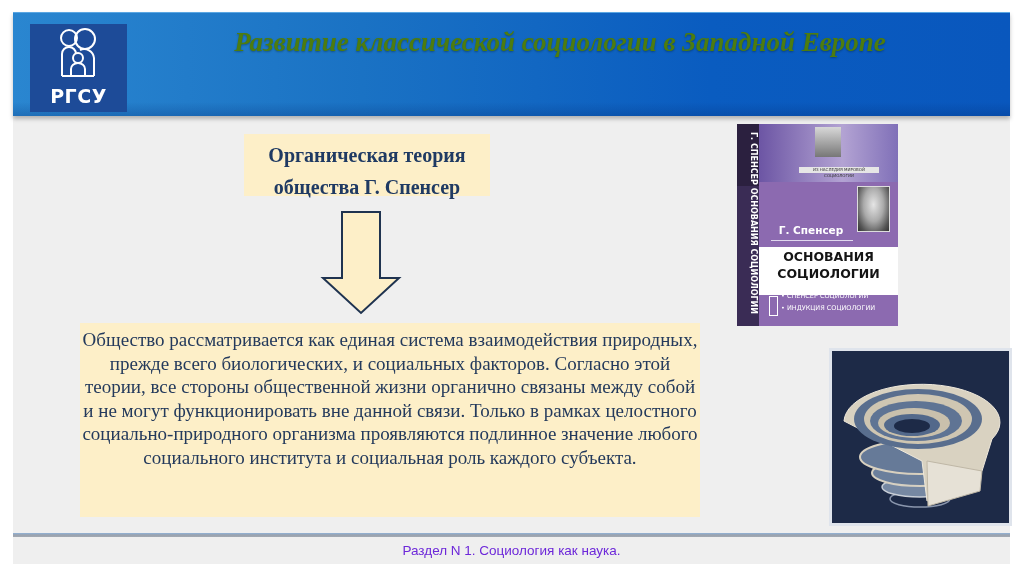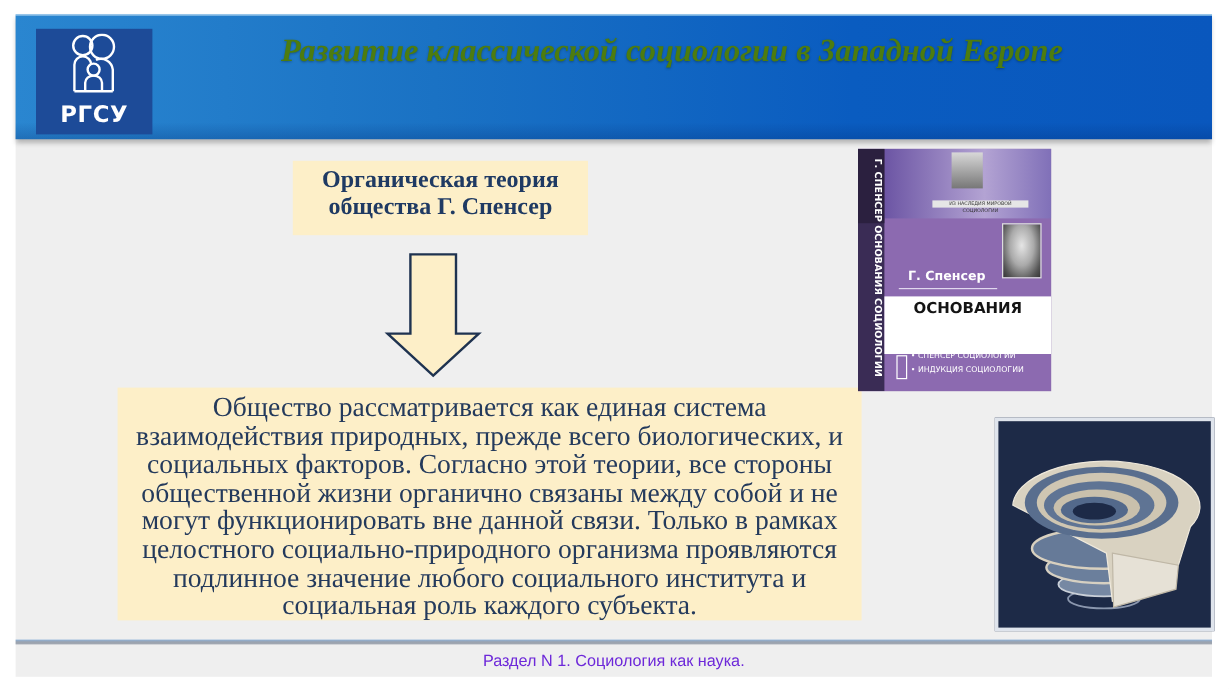--- a/index.html
+++ b/index.html
@@ -33,34 +33,34 @@
   .title {
     position: absolute; left: 210px; top: 24px; width: 700px;
     color: #4d7c0f; font-family: "Liberation Serif", serif; font-style: italic; font-weight: bold;
     font-size: 27px; line-height: 36px; text-align: center;
     text-shadow: 0 1px 2px rgba(0,0,0,0.3);
   }
 
   .topic-box {
     position: absolute; left: 244px; top: 134px; width: 246px; height: 62px;
     background: #fdefc8;
-    color: #1f3a63; font-weight: bold; font-size: 20px; line-height: 22px;
+    color: #1f3a63; font-weight: bold; font-size: 20px; line-height: 32px;
     text-align: center; padding-top: 5px;
   }
   .arrow { position: absolute; left: 320px; top: 209px; }
 
   .desc-box {
     position: absolute; left: 80px; top: 323px; width: 620px; height: 194px;
     background: #fdefc8;
-    color: #243a5c; font-size: 23px; line-height: 23.6px;
-    text-align: center; padding-top: 5px; margin-left: 18px;
+    color: #243a5c; font-size: 19px; line-height: 23.6px;
+    text-align: center; padding-top: 5px;
   }
 
   .book {
-    position: absolute; left: 715px; top: 124px; width: 161px; height: 202px;
+    position: absolute; left: 737px; top: 124px; width: 161px; height: 202px;
     background: #8c6ab0; overflow: hidden;
   }
   .book-top {
     position: absolute; left: 22px; top: 0; right: 0; height: 58px;
     background: linear-gradient(90deg, #6c55a4 0%, #b3a3d3 60%, #8070b8 100%);
   }
   .book-top-img {
     position: absolute; left: 78px; top: 3px; width: 26px; height: 30px;
     background: linear-gradient(180deg, #d8d8d8, #777);
   }
@@ -166,20 +166,21 @@
   <div class="book-spine">
     <div class="spine-top"></div>
     <div class="spine-text">Г. СПЕНСЕР   ОСНОВАНИЯ СОЦИОЛОГИИ</div>
   </div>
   <div class="book-author">Г. Спенсер</div>
   <div class="book-author-line"></div>
   <div class="book-portrait"></div>
   <div class="book-title-band"></div>
   <div class="book-title">
     <div>ОСНОВАНИЯ</div>
+    <div>СОЦИОЛОГИИ</div>
   </div>
   <div class="book-logo"></div>
   <div class="book-bullets">
     <div>• СПЕНСЕР СОЦИОЛОГИИ</div>
     <div>• ИНДУКЦИЯ СОЦИОЛОГИИ</div>
   </div>
 </div>
 
 <div class="spiral-frame">
   <svg width="177" height="172" viewBox="0 0 177 172">

